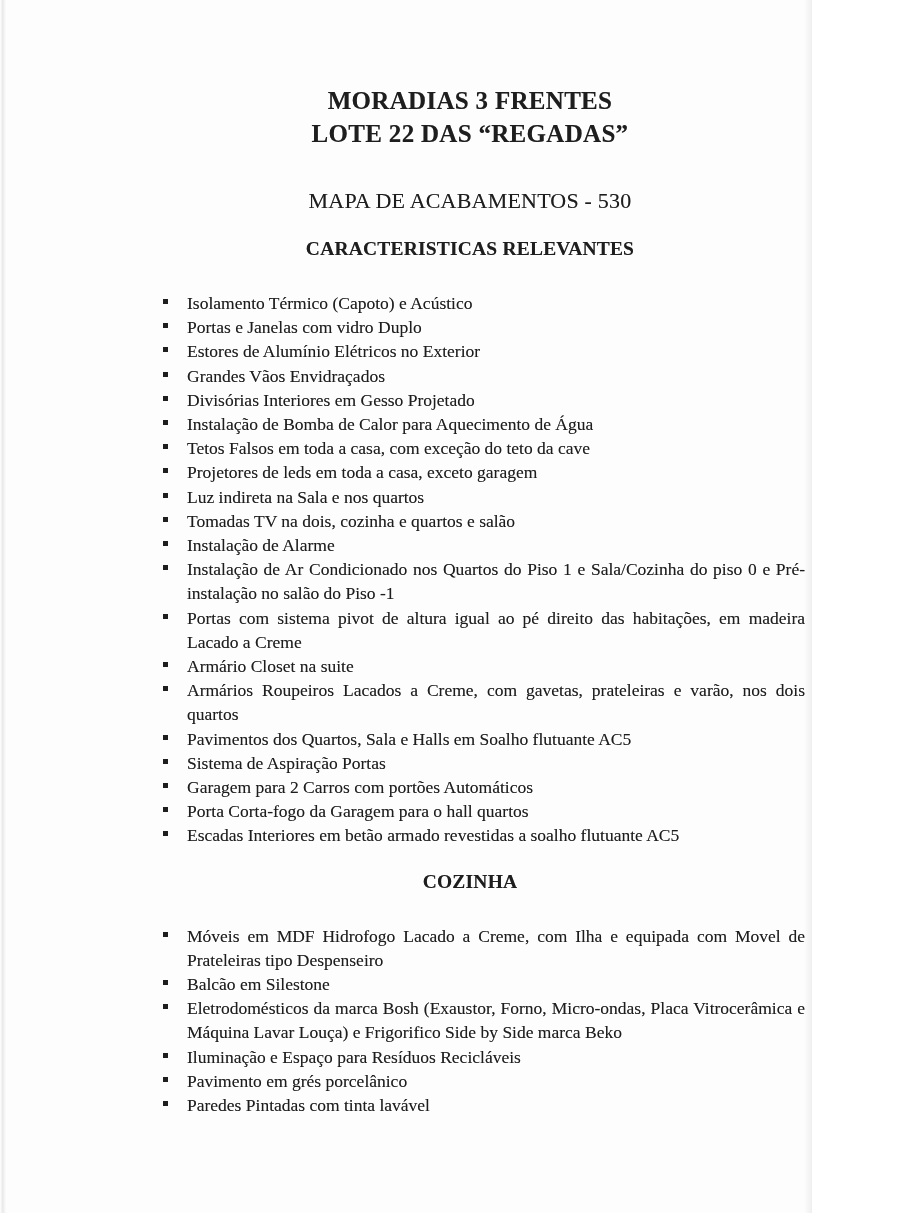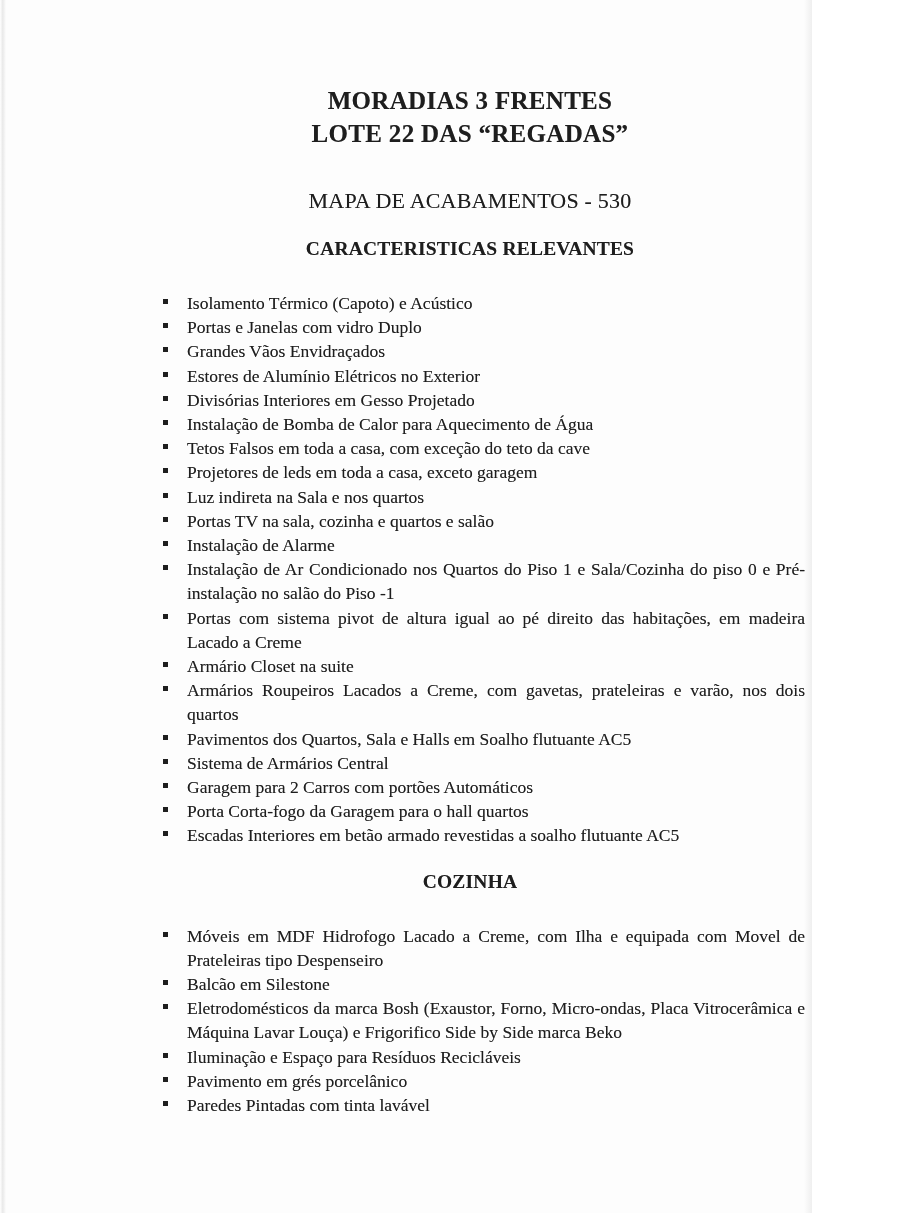--- a/index.html
+++ b/index.html
@@ -97,35 +97,35 @@
       <span>MORADIAS 3 FRENTES</span><br>
       <span>LOTE 22 DAS “REGADAS”</span>
     </h1>
 
     <h2 class="subtitle">MAPA DE ACABAMENTOS - 530</h2>
 
     <h3 class="section-heading first">CARACTERISTICAS RELEVANTES</h3>
     <ul class="item-list">
         <li class="item"><span class="bullet"></span><span>Isolamento Térmico (Capoto) e Acústico</span></li>
         <li class="item"><span class="bullet"></span><span>Portas e Janelas com vidro Duplo</span></li>
+        <li class="item"><span class="bullet"></span><span>Estores de Alumínio Elétricos no Exterior</span></li>
         <li class="item"><span class="bullet"></span><span>Grandes Vãos Envidraçados</span></li>
-        <li class="item"><span class="bullet"></span><span>Estores de Alumínio Elétricos no Exterior</span></li>
         <li class="item"><span class="bullet"></span><span>Divisórias Interiores em Gesso Projetado</span></li>
         <li class="item"><span class="bullet"></span><span>Instalação de Bomba de Calor para Aquecimento de Água</span></li>
         <li class="item"><span class="bullet"></span><span>Tetos Falsos em toda a casa, com exceção do teto da cave</span></li>
         <li class="item"><span class="bullet"></span><span>Projetores de leds em toda a casa, exceto garagem</span></li>
         <li class="item"><span class="bullet"></span><span>Luz indireta na Sala e nos quartos</span></li>
-        <li class="item"><span class="bullet"></span><span>Portas TV na sala, cozinha e quartos e salão</span></li>
+        <li class="item"><span class="bullet"></span><span>Tomadas TV na dois, cozinha e quartos e salão</span></li>
         <li class="item"><span class="bullet"></span><span>Instalação de Alarme</span></li>
         <li class="item"><span class="bullet"></span><span>Instalação de Ar Condicionado nos Quartos do Piso 1 e Sala/Cozinha do piso 0 e Pré-instalação no salão do Piso -1</span></li>
         <li class="item"><span class="bullet"></span><span>Portas com sistema pivot de altura igual ao pé direito das habitações, em madeira Lacado a Creme</span></li>
         <li class="item"><span class="bullet"></span><span>Armário Closet na suite</span></li>
         <li class="item"><span class="bullet"></span><span>Armários Roupeiros Lacados a Creme, com gavetas, prateleiras e varão, nos dois quartos</span></li>
         <li class="item"><span class="bullet"></span><span>Pavimentos dos Quartos, Sala e Halls em Soalho flutuante AC5</span></li>
-        <li class="item"><span class="bullet"></span><span>Sistema de Armários Central</span></li>
+        <li class="item"><span class="bullet"></span><span>Sistema de Aspiração Portas</span></li>
         <li class="item"><span class="bullet"></span><span>Garagem para 2 Carros com portões Automáticos</span></li>
         <li class="item"><span class="bullet"></span><span>Porta Corta-fogo da Garagem para o hall quartos</span></li>
         <li class="item"><span class="bullet"></span><span>Escadas Interiores em betão armado revestidas a soalho flutuante AC5</span></li>
       </ul>
 
     <h3 class="section-heading second">COZINHA</h3>
     <ul class="item-list">
         <li class="item"><span class="bullet"></span><span>Móveis em MDF Hidrofogo Lacado a Creme, com Ilha e equipada com Movel de Prateleiras tipo Despenseiro</span></li>
         <li class="item"><span class="bullet"></span><span>Balcão em Silestone</span></li>
         <li class="item"><span class="bullet"></span><span>Eletrodomésticos da marca Bosh (Exaustor, Forno, Micro-ondas, Placa Vitrocerâmica e Máquina Lavar Louça) e Frigorifico Side by Side marca Beko</span></li>

